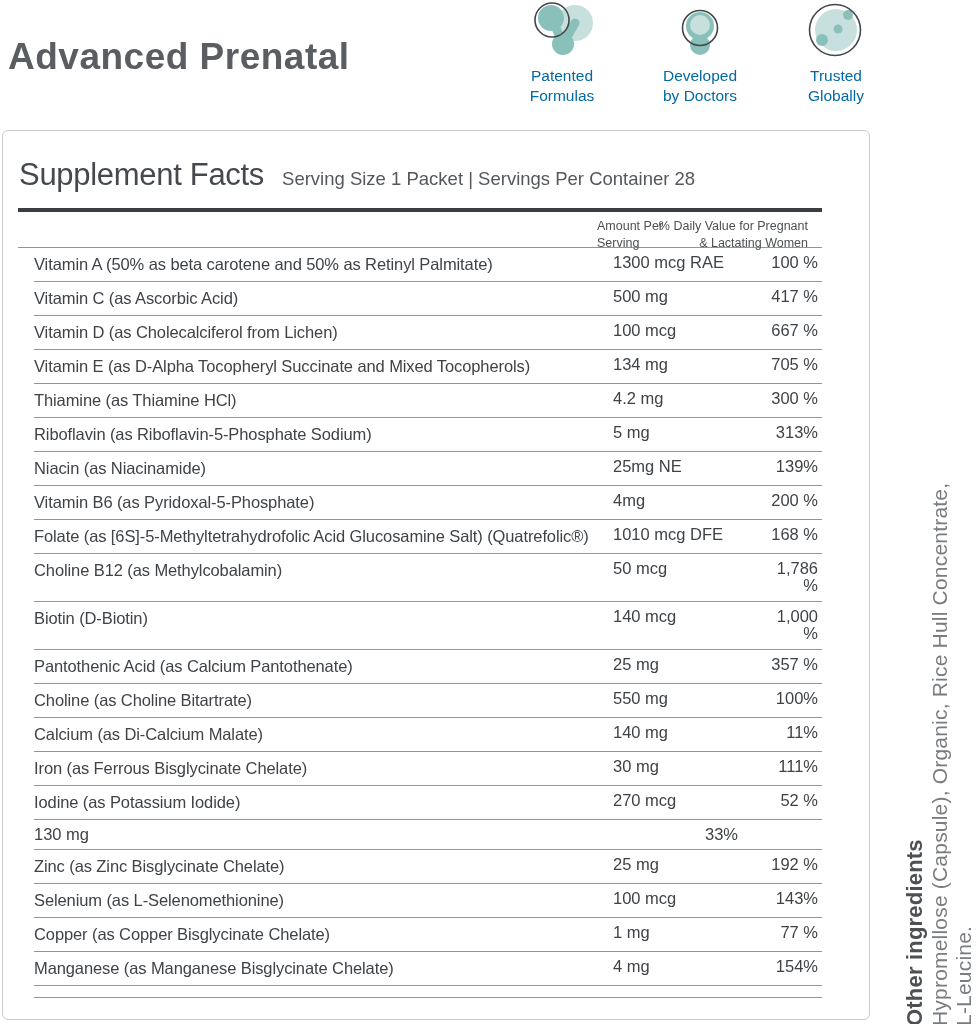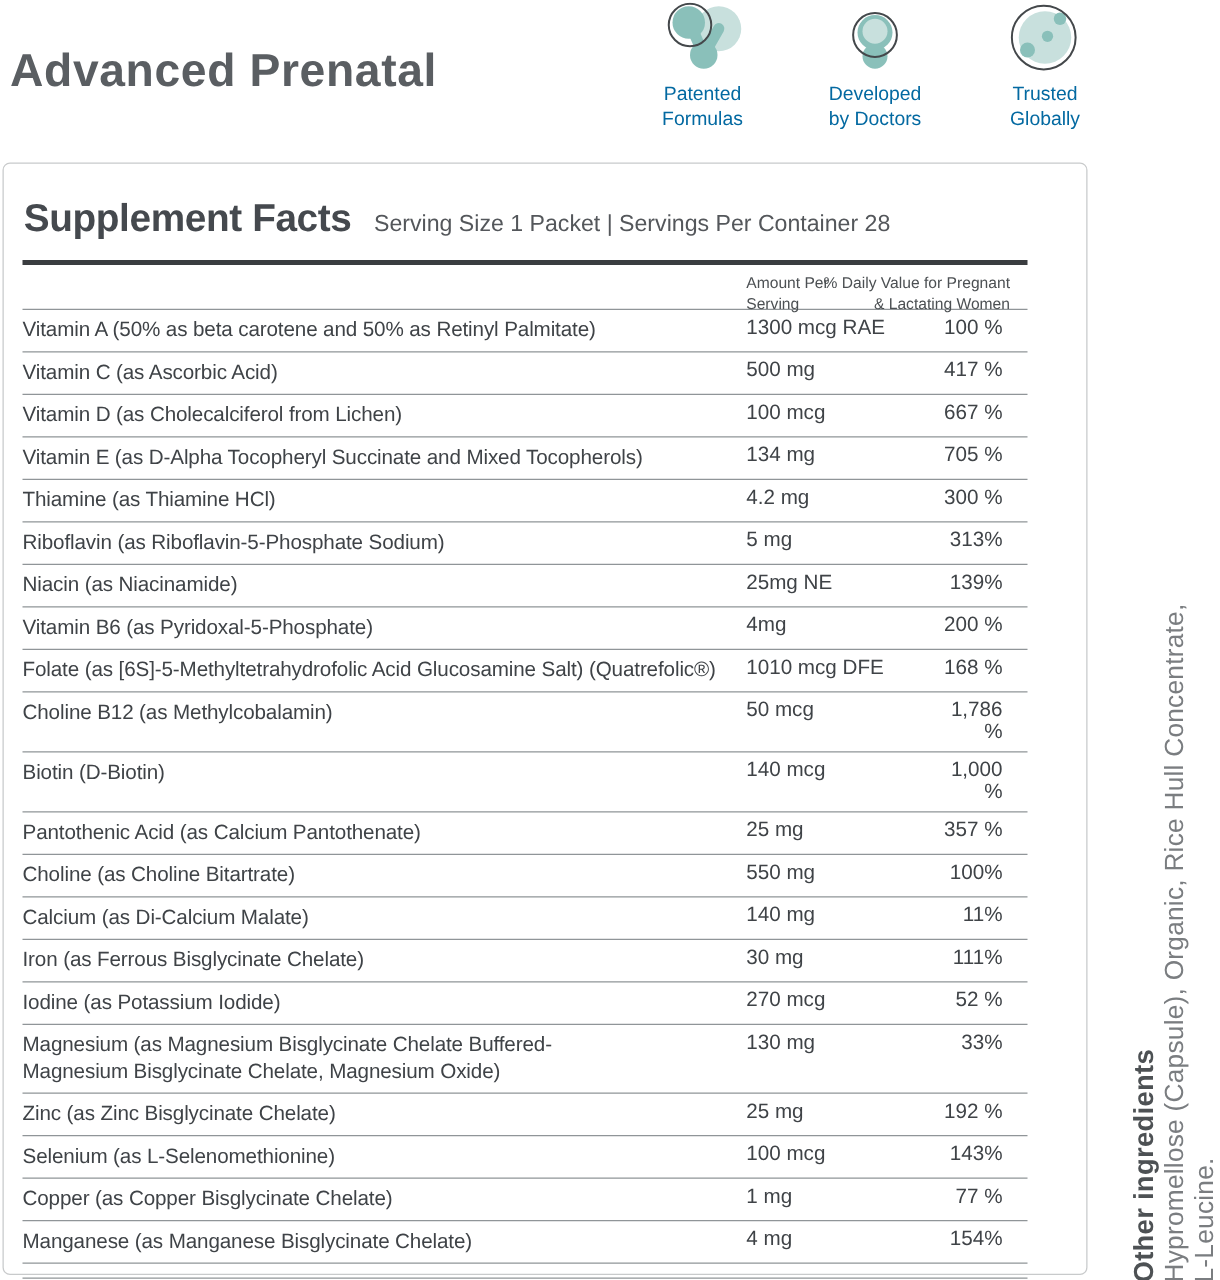--- a/index.html
+++ b/index.html
@@ -41,38 +41,38 @@
   .fill-teal-light{fill:var(--teal-light);}
   .stroke-dark{fill:none;stroke:var(--outline);stroke-width:1.6;}
   .stem{stroke:var(--teal);stroke-width:9;stroke-linecap:round;fill:none;}
   
   .panel{
     position:absolute;left:2px;top:130px;width:868px;height:890px;
     border:1.5px solid var(--border);border-radius:6px;background:#fff;
   }
   .panel-head{padding:26px 18px 0 16px;white-space:nowrap;}
   .sf-title{
-    font-size:31px;font-weight:bold;letter-spacing:-0.3px;color:#45494e;
+    font-size:31px;font-weight:normal;letter-spacing:-0.3px;color:#45494e;
   }
   .serving-info{
     font-size:18.5px;color:var(--muted);margin-left:18px;
   }
   .inner{margin-left:15px;width:804px;}
   .thick-rule{margin-top:15px;height:3.5px;background:var(--rule);}
   .col-headers{
     position:relative;height:36px;border-bottom:1px solid var(--separator);
     font-size:12.5px;line-height:17px;color:#4c5053;
   }
   .ch-amount{position:absolute;left:579px;top:6px;white-space:pre-line;}
   .ch-dv{position:absolute;right:14px;top:6px;text-align:right;white-space:pre-line;}
   
   .row{
     display:grid;grid-template-columns:579px 145px 80px;
     border-bottom:1px solid var(--separator);
-    padding:5px 0 6px;align-items:start;
+    padding:5px 0 6px;align-items:start;margin-left:16px;
   }
   .c{font-size:16.5px;line-height:17.5px;color:#3f4347;}
   .name{white-space:pre;letter-spacing:-0.1px;line-height:21px;padding-top:1px;}
   .amount{padding-top:1px;}
   .dv{text-align:right;padding-right:20px;padding-top:1px;}
   
   .sidebar{
     position:absolute;left:901px;top:1026px;width:620px;height:78px;
     transform:rotate(-90deg);transform-origin:0 0;
   }
@@ -220,22 +220,20 @@
           <div class="c name">Iron (as Ferrous Bisglycinate Chelate)</div>
           <div class="c amount">30 mg</div>
           <div class="c dv">111%</div>
         </div>
         <div class="row">
           <div class="c name">Iodine (as Potassium Iodide)</div>
           <div class="c amount">270 mcg</div>
           <div class="c dv">52 %</div>
         </div>
         <div class="row">
-          <div class="c name">Magnesium (as Magnesium Bisglycinate Chelate Buffered-
-Magnesium Bisglycinate Chelate, Magnesium Oxide)</div>
           <div class="c amount">130 mg</div>
           <div class="c dv">33%</div>
         </div>
         <div class="row">
           <div class="c name">Zinc (as Zinc Bisglycinate Chelate)</div>
           <div class="c amount">25 mg</div>
           <div class="c dv">192 %</div>
         </div>
         <div class="row">
           <div class="c name">Selenium (as L-Selenomethionine)</div>

